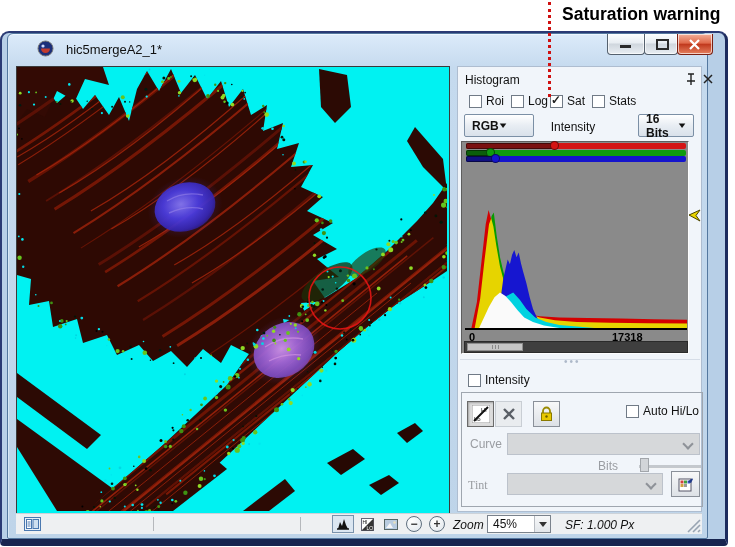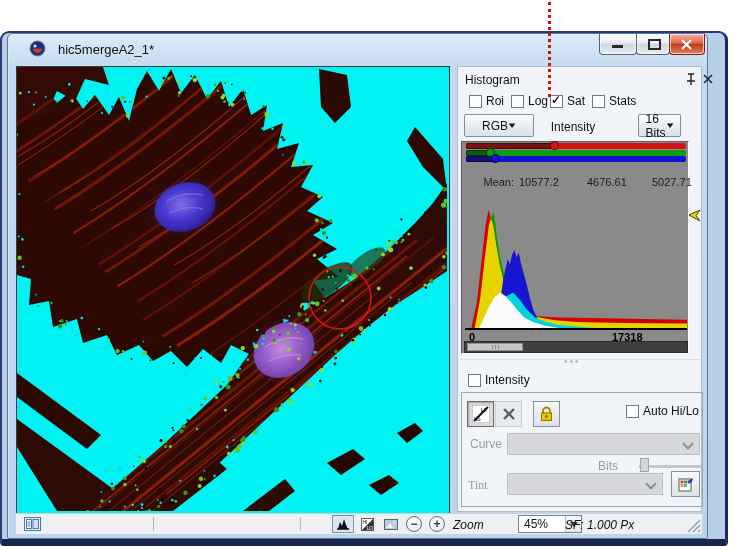--- a/index.html
+++ b/index.html
@@ -10,41 +10,41 @@
   #ann-text{left:562px;top:4px;font-size:17.5px;font-weight:bold;color:#000;white-space:nowrap;z-index:60;}
   
   #bg-window{left:0px;top:31px;width:723px;height:506px;background:#b7cfe7;
     border:2px solid #2a3a74;border-bottom:7px solid #17244f;border-right:3px solid #1d2c5e;
     border-radius:9px 9px 4px 4px;}
   
   #app-window{left:7px;top:33px;width:699px;height:504px;
     background:linear-gradient(#dcebfa,#c5daee 34px,#bed4e9);
     border:1px solid #54789f;border-radius:6px 6px 2px 2px;
     box-shadow:inset 0 1px 0 #edf6ff, inset 1px 0 0 #d8e8f6;}
-  .titlebar{left:4px;top:0;width:100%;height:30px;}
+  .titlebar{left:12px;top:0;width:100%;height:30px;}
   .win-title{left:46px;top:8px;font-size:13px;color:#101010;}
   .cap-btn{top:0px;height:20px;border:1px solid #55616e;border-top:none;border-radius:0 0 4px 4px;
     background:linear-gradient(#fbfdfe,#e8edf2 45%,#cfd6dd 50%,#e9eef3);box-shadow:inset 0 0 0 1px rgba(255,255,255,.65);}
   .cap-btn.close{background:linear-gradient(#f3b09a,#e06a4b 45%,#c13a1e 52%,#e5805f);border-color:#7c2012;}
   .glyph-min{position:absolute;left:12px;top:11px;width:11px;height:3px;background:#2a2a2a;}
   .glyph-max{position:absolute;left:11px;top:5px;width:9px;height:7px;border:2px solid #2a2a2a;}
   
   #image-area{left:8px;top:32px;width:432px;height:446px;border:1px solid #3a3a3a;background:#00f2f2;}
   
   #hist-panel{left:449px;top:32px;width:245px;height:446px;background:#f1f5fa;border:1px solid #aebdd0;box-sizing:border-box;}
   .panel-title{left:7px;top:6px;font-size:12px;color:#111;}
   .ph-ico{top:5px;width:14px;height:14px;}
   .cb{width:13px;height:13px;background:#fff;border:1px solid #707a86;display:inline-block;position:relative;box-sizing:border-box;}
   .cb .mark{display:none;position:absolute;left:0px;top:-3px;font-size:12px;font-weight:bold;color:#222;}
   .cb.on .mark{display:block;}
   .cb-label{font-size:12px;color:#111;margin-left:4px;vertical-align:top;line-height:14px;}
   .check-item{position:absolute;top:27px;white-space:nowrap;}
   .combo{position:absolute;height:23px;box-sizing:border-box;border:1px solid #7b8fa5;border-radius:2px;
     background:linear-gradient(#ffffff,#e8edf3 50%,#d9e1ea);display:flex;align-items:center;
-    justify-content:center;padding:0 7px;font-size:12px;color:#111;}
+    justify-content:flex-start;padding:0 7px;font-size:12px;color:#111;font-weight:bold;}
   .combo .arr{font-size:8px;color:#111;transform:scaleX(1.4);}
   .graybox{left:3px;top:74px;width:228px;height:213px;background:#8a8a8a;
     border-top:1px solid #5e5e5e;border-left:1px solid #5e5e5e;border-right:1px solid #fdfdfd;border-bottom:1px solid #fdfdfd;box-sizing:border-box;}
   .slider-row{position:absolute;left:4px;width:220px;height:6px;}
   .bar-bright{position:absolute;inset:0;border-radius:2px;}
   .bar-dark{position:absolute;left:0;top:0;height:100%;box-sizing:border-box;border:1px solid rgba(0,0,0,.45);border-radius:2px;}
   .knob{position:absolute;top:-2px;width:9px;height:9px;border-radius:50%;border:1px solid rgba(0,0,0,.5);box-sizing:border-box;}
   .stats-row{position:absolute;left:0px;width:224px;height:13px;font-size:11px;color:#1d1d1d;white-space:nowrap;}
   .st-label{display:inline-block;width:52px;text-align:right;}
   .st-v{display:inline-block;padding-left:5px;}
@@ -69,32 +69,33 @@
   
   #statusbar{left:8px;top:479px;width:686px;height:20px;background:#eef0f2;border-top:1px solid #ccd2d9;}
   .sep{position:absolute;top:3px;width:1px;height:14px;background:#b5b8bc;}
   .mini-btn{position:absolute;top:1px;width:22px;height:18px;box-sizing:border-box;display:flex;align-items:center;justify-content:center;}
   .mini-pressed{border:1px solid #7a92ac;background:#dbe6f1;}
   .circ-btn{position:absolute;top:2px;width:16px;height:16px;border-radius:50%;border:1px solid #5f6f7f;
     background:radial-gradient(circle at 35% 30%,#ffffff,#dfe6ec);font-size:12px;font-weight:bold;color:#333;
     text-align:center;line-height:14px;box-sizing:border-box;}
   .sb-text{position:absolute;top:4px;font-size:12px;color:#111;white-space:nowrap;font-style:italic;}
   .zoom-combo{position:absolute;left:471px;top:1px;width:64px;height:18px;background:#fff;border:1px solid #7a828c;
-    box-sizing:border-box;font-size:12px;color:#111;margin-left:31px;}
+    box-sizing:border-box;font-size:12px;color:#111;}
   .zoom-combo .val{position:absolute;left:5px;top:1px;}
   .zoom-combo .btn{position:absolute;right:0;top:0;width:15px;height:100%;border-left:1px solid #b8bcc2;
     background:linear-gradient(#f7f8f9,#e2e6ea);display:flex;align-items:center;justify-content:center;}
   .tri{width:0;height:0;border-left:4px solid transparent;border-right:4px solid transparent;border-top:5px solid #333;}
 </style>
 </head>
 <body>
 
 <div id="stage">
 
   <div class="abs" id="ann-line"></div>
+  <div class="abs" id="ann-text">Saturation warning</div>
 
   <div class="abs" id="bg-window"></div>
 
   <div class="abs" id="app-window">
 
     <div class="abs titlebar">
       <svg class="abs" style="left:17px;top:6px" width="17" height="17">
         <circle cx="8.5" cy="8.5" r="7.5" fill="#1c2f7a" stroke="#777" stroke-width="1"></circle>
         <path d="M4,8.5 a4.5,4.5 0 0 0 9,0 z" fill="#c23b2e"></path>
         <circle cx="6" cy="6" r="1.6" fill="#cfd8ff"></circle>
@@ -612,21 +613,21 @@
       </div>
       <div class="check-item" style="left:134px;">
         <span class="cb"></span><span class="cb-label">Stats</span>
       </div>
 
       <div class="combo" style="left:6px;top:47px;width:70px;">
         <span>RGB</span>
           <span class="arr">▼</span>
       </div>
       <span class="abs" style="left:84px;top:53px;width:62px;text-align:center;font-size:12px;color:#111;">Intensity</span>
-      <div class="combo" style="left:180px;top:47px;width:43px;">
+      <div class="combo" style="left:180px;top:47px;width:56px;">
         <span>16 Bits</span>
           <span class="arr">▼</span>
       </div>
 
       <div class="abs graybox">
         <div class="slider-row" style="top:1px;">
           <div class="bar-bright" style="background: rgb(212, 20, 20);"></div>
             <div class="bar-dark" style="background: rgb(122, 16, 16); width: 40%;"></div>
             <div class="knob" style="left: calc(40% - 4px); background: rgb(212, 20, 20);"></div>
         </div>
@@ -634,23 +635,20 @@
           <div class="bar-bright" style="background: rgb(15, 155, 15);"></div>
             <div class="bar-dark" style="background: rgb(11, 94, 11); width: 11%;"></div>
             <div class="knob" style="left: calc(11% - 4px); background: rgb(15, 155, 15);"></div>
         </div>
         <div class="slider-row" style="top:14px;">
           <div class="bar-bright" style="background: rgb(20, 20, 204);"></div>
             <div class="bar-dark" style="background: rgb(16, 16, 128); width: 13%;"></div>
             <div class="knob" style="left: calc(13% - 4px); background: rgb(20, 20, 204);"></div>
         </div>
 
-        <div class="stats-row" style="top:34px;">
-          <span class="st-label">Mean:</span><span class="st-v c1">10577.2</span><span class="st-v c2">4676.61</span><span class="st-v">5027.71</span>
-        </div>
 
         <svg class="abs" id="histplot" style="left:5px;top:68px;" width="220" height="118" viewBox="0 0 220 118" preserveAspectRatio="none">
             <polygon points="6.6,118.0 6.6,118.0 12.1,96.8 17.6,61.4 22.0,23.6 24.6,5.9 26.8,2.4 29.7,26.0 33.0,47.2 36.3,61.4 40.7,75.5 46.2,87.3 53.9,97.9 63.8,105.0 77.0,109.2 99.0,111.5 132.0,112.7 176.0,113.3 220.0,113.9 220.0,118.0" fill="#089b00"></polygon>
             <polygon points="4.4,118.0 4.4,118.0 9.9,92.0 14.3,53.1 18.7,14.2 21.6,0.0 24.2,9.4 27.5,40.1 30.8,64.9 35.2,82.6 40.7,93.2 48.4,99.7 59.4,103.8 72.6,106.2 92.4,107.4 121.0,108.0 154.0,108.6 187.0,109.2 220.0,109.7 220.0,118.0" fill="#d40000"></polygon>
             <polygon points="7.7,118.0 7.7,118.0 13.2,88.5 17.6,49.6 22.0,14.2 24.2,8.3 26.4,16.5 29.3,35.4 33.0,56.6 37.4,73.2 42.9,86.1 49.5,95.6 59.4,102.7 72.6,107.4 88.0,110.3 110.0,111.9 143.0,112.7 180.4,113.3 220.0,113.5 220.0,118.0" fill="#e6d400"></polygon>
             <polygon points="27.5,118.0 27.5,118.0 30.8,106.2 34.1,85.0 36.3,68.4 38.5,59.0 40.7,49.6 42.9,54.3 45.1,44.8 47.3,40.1 49.5,47.2 51.7,42.5 53.9,53.1 56.1,61.4 59.4,73.2 62.7,87.3 66.0,99.1 70.4,108.6 77.0,114.5 88.0,116.8 99.0,118.0 99.0,118.0" fill="#1616d0"></polygon>
             <polygon points="19.8,118.0 19.8,118.0 26.4,106.2 33.0,94.4 39.6,86.1 46.2,82.6 52.8,89.7 59.4,99.1 68.2,107.4 79.2,112.1 92.4,115.0 110.0,116.6 127.6,118.0 127.6,118.0" fill="#00d2e0"></polygon>
             <polygon points="12.1,118.0 12.1,118.0 17.6,106.2 22.0,96.8 27.5,87.3 33.0,82.6 38.5,86.1 44.0,92.0 50.6,100.3 57.2,107.4 66.0,112.1 77.0,115.6 92.4,118.0 92.4,118.0" fill="#fafafa"></polygon>
           </svg>
         <div class="abs axis-line"></div>

